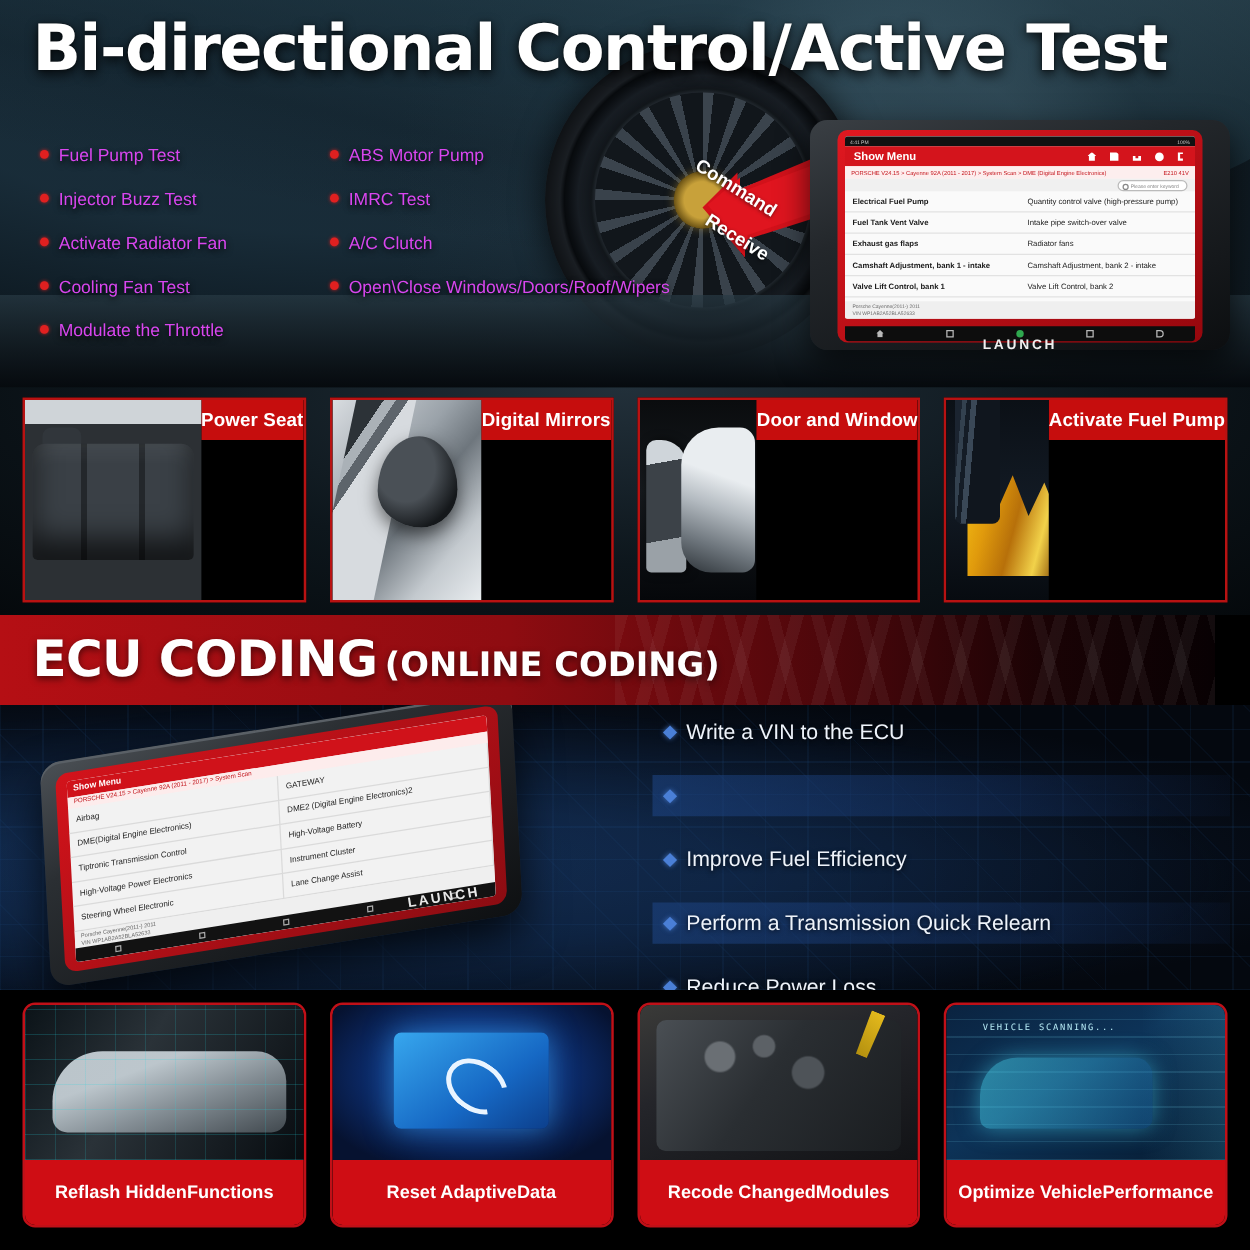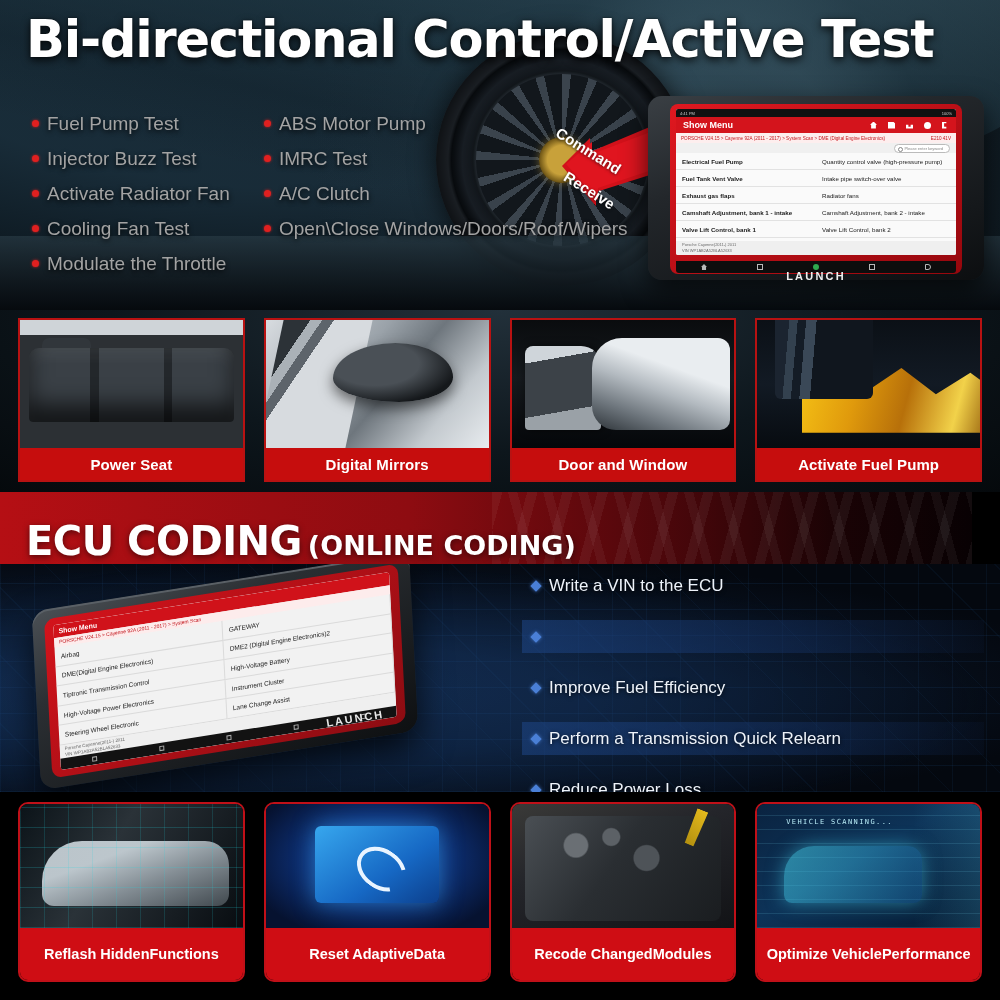--- a/index.html
+++ b/index.html
@@ -72,21 +72,21 @@
     white-space:nowrap;
   }
 
   .bullets {
     position:absolute; left:32px; top:106px; width:610px;
     display:grid; grid-template-columns:232px 378px; column-gap:0; row-gap:0;
   }
   .bullets .col { display:flex; flex-direction:column; }
   .bullet {
     display:flex; align-items:center; gap:8px; height:35px;
-    color:#a3a3a3; font-size:19px; white-space:nowrap;
+    color:#d946ef; font-size:14px; white-space:nowrap;
     text-shadow:0 2px 5px rgba(0,0,0,.9);
   }
   .dot {
     width:7px; height:7px; border-radius:50%;
     background:#e02020; box-shadow:0 0 3px rgba(224,32,32,.9); flex:0 0 auto;
   }
 
   
   .cmd-wrap{ position:absolute; left:556px; top:112px; width:120px; height:104px;
              transform:rotate(0deg); }
@@ -98,21 +98,21 @@
   
   .row-a {
     position:relative; width:1000px; height:182px;
     background:
       radial-gradient(ellipse at 50% 0%, #22303a 0%, #0d161c 55%, #05090c 100%);
     padding:8px 18px 0 18px;
     display:flex; gap:19px; align-items:flex-start;
   }
   .card-a {
     flex:1 1 0; height:164px; border:2px solid #b81212; background:#000;
-    display:flex; flex-direction:column; overflow:hidden;
+    display:flex; flex-direction:row; overflow:hidden;
   }
   .card-a .thumb { flex:1 1 auto; position:relative; overflow:hidden; }
   .card-a .cap {
     height:32px; background:#c60d0d; color:#fff; font-weight:bold; font-size:15px;
     display:flex; align-items:center; justify-content:center; letter-spacing:.1px;
     white-space:nowrap;
   }
 
   
   .th-seat{background:
@@ -149,21 +149,21 @@
       border-radius:6px;}
   .th-fuel:before{content:"";position:absolute;left:20%;top:28%;width:86%;height:60%;
       background:linear-gradient(105deg,#f6c316 0%,#e09a0c 30%,#b7700a 55%,#f2d24a 80%,#8a5206 100%);
       clip-path:polygon(0 42%,18% 18%,34% 46%,52% 16%,70% 50%,88% 22%,100% 44%,100% 100%,0 100%);
       filter:blur(.2px);}
 
   
   .ecu-banner {
     position:relative; width:972px; height:72px; overflow:hidden;
     background:linear-gradient(90deg,#b50f14 0%,#8e0c11 42%,#4d070b 68%,#1a0305 86%,#080103 100%);
-    display:flex; align-items:flex-end;
+    display:flex; align-items:center;
   }
   .chev-field{ position:absolute; right:0; top:0; width:480px; height:100%;
     background:
       repeating-linear-gradient(105deg, rgba(255,255,255,.055) 0 10px, rgba(255,255,255,0) 10px 34px);
     opacity:.9;}
   .chev-field:after{content:"";position:absolute;inset:0;
     background:repeating-linear-gradient(75deg, rgba(255,255,255,.05) 0 9px, rgba(255,255,255,0) 9px 34px);}
   .ecu-title {
     position:relative; z-index:2; margin-left:26px;
     font-family:"DejaVu Sans", sans-serif;

